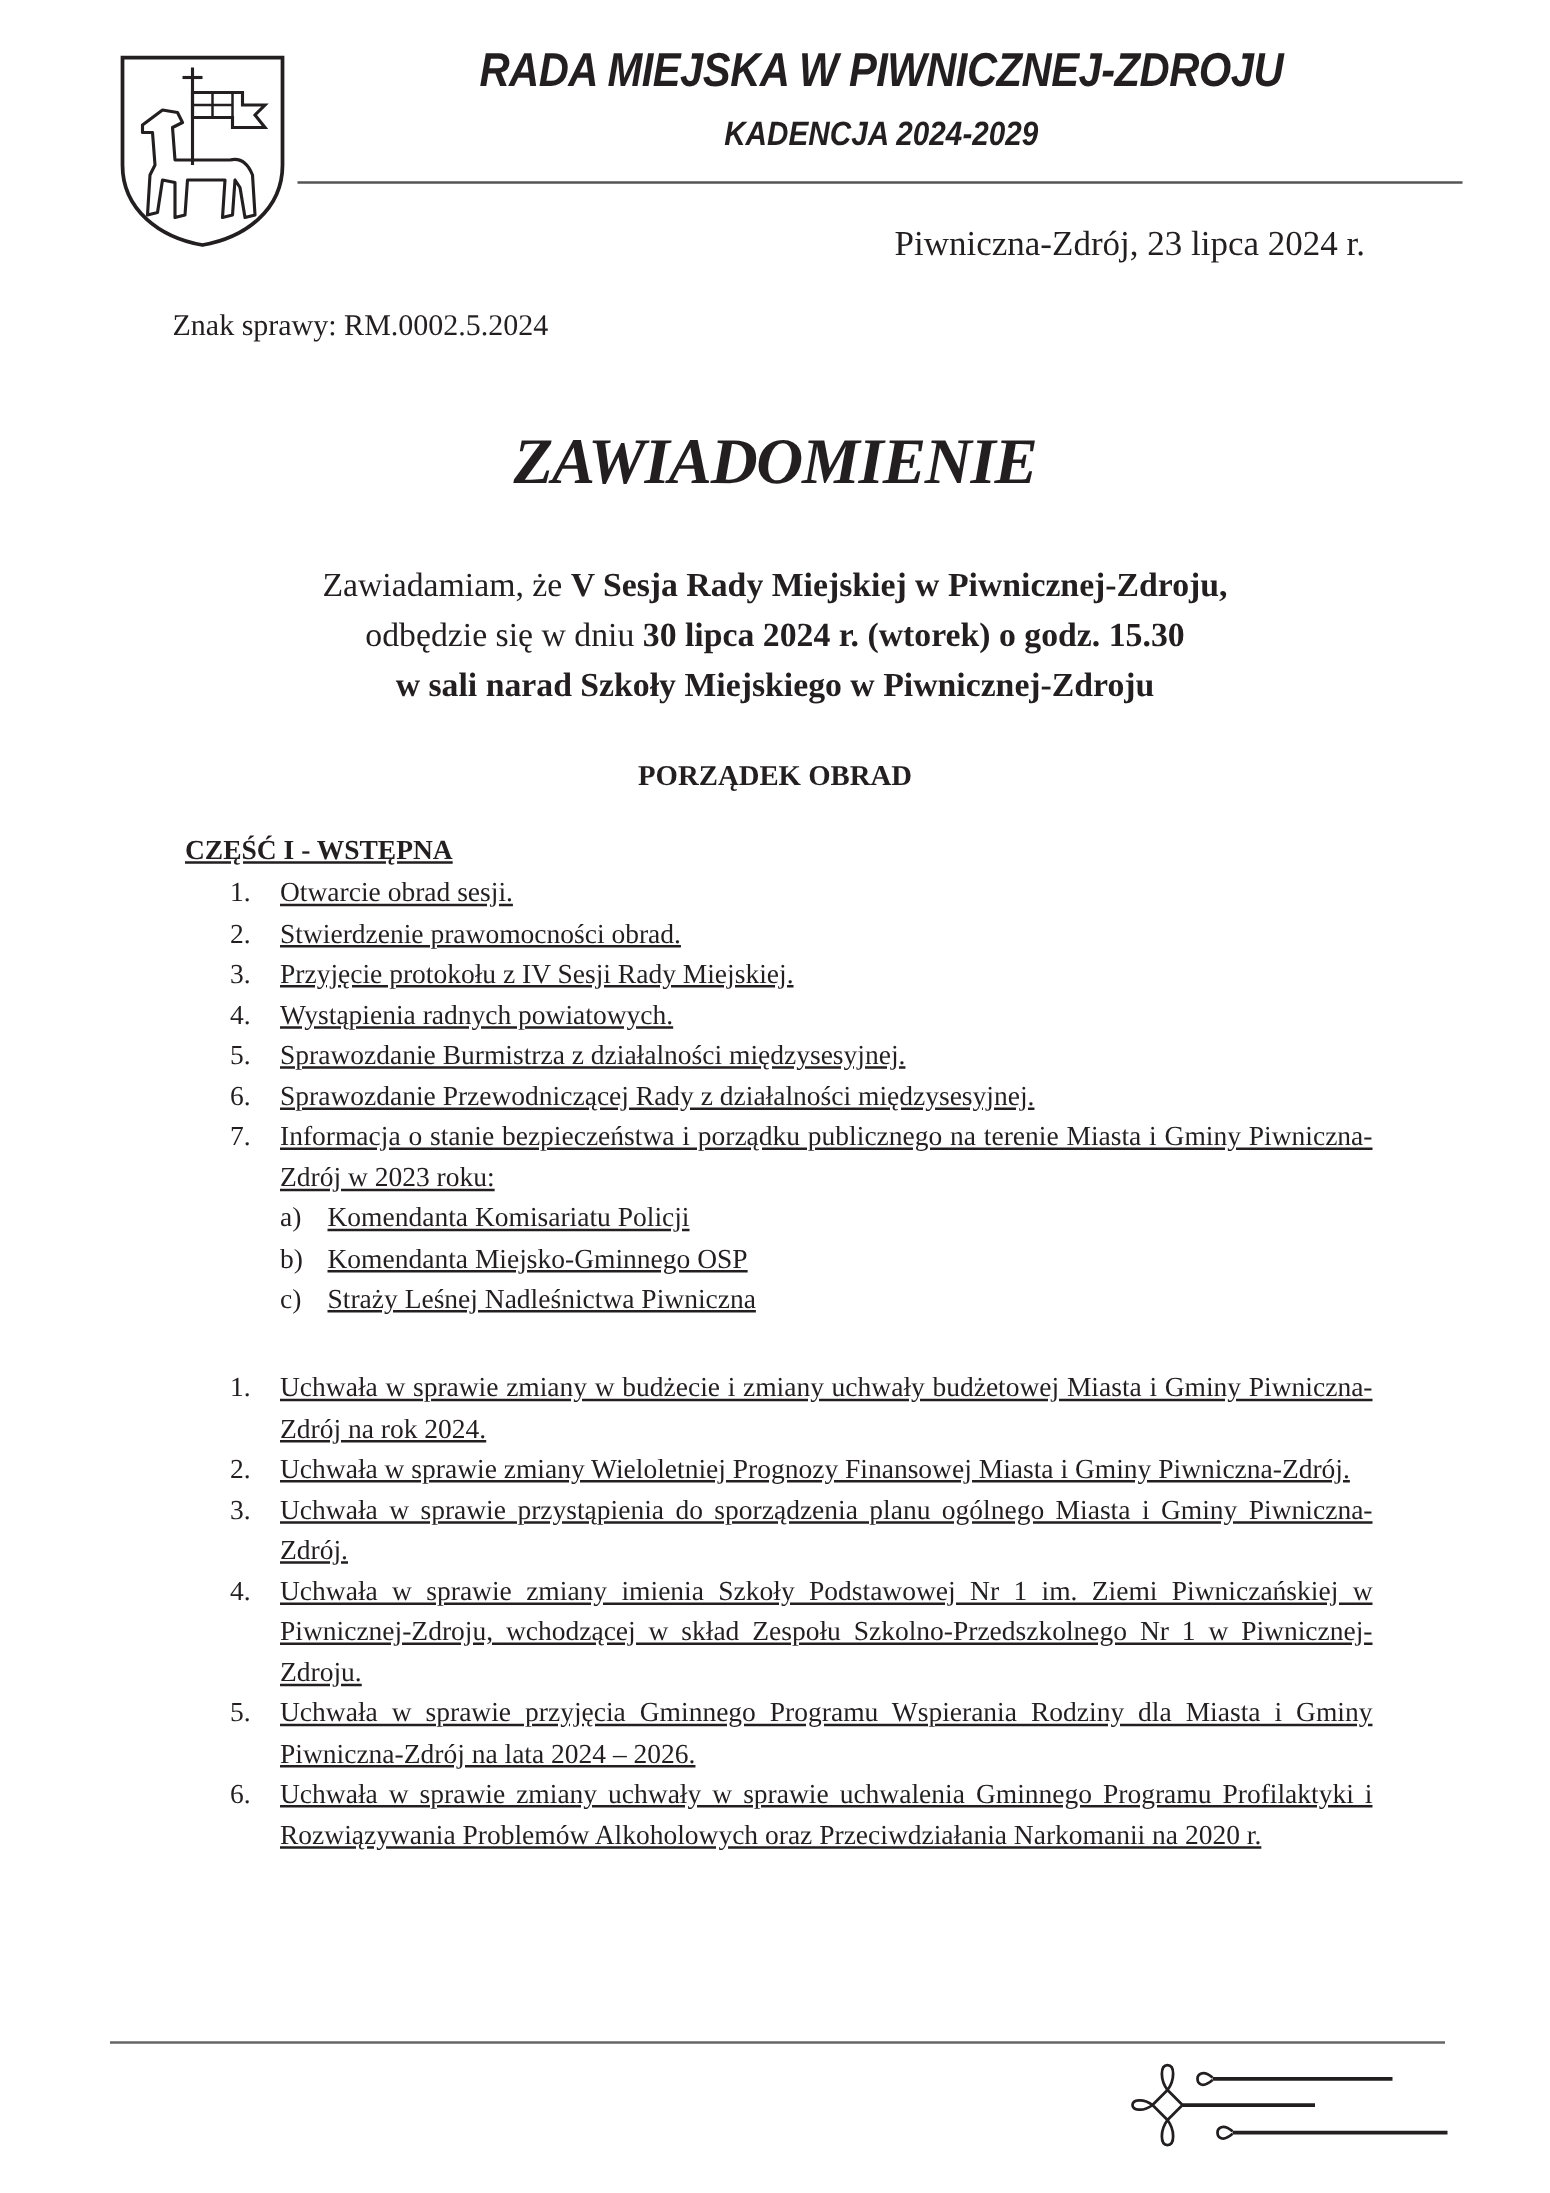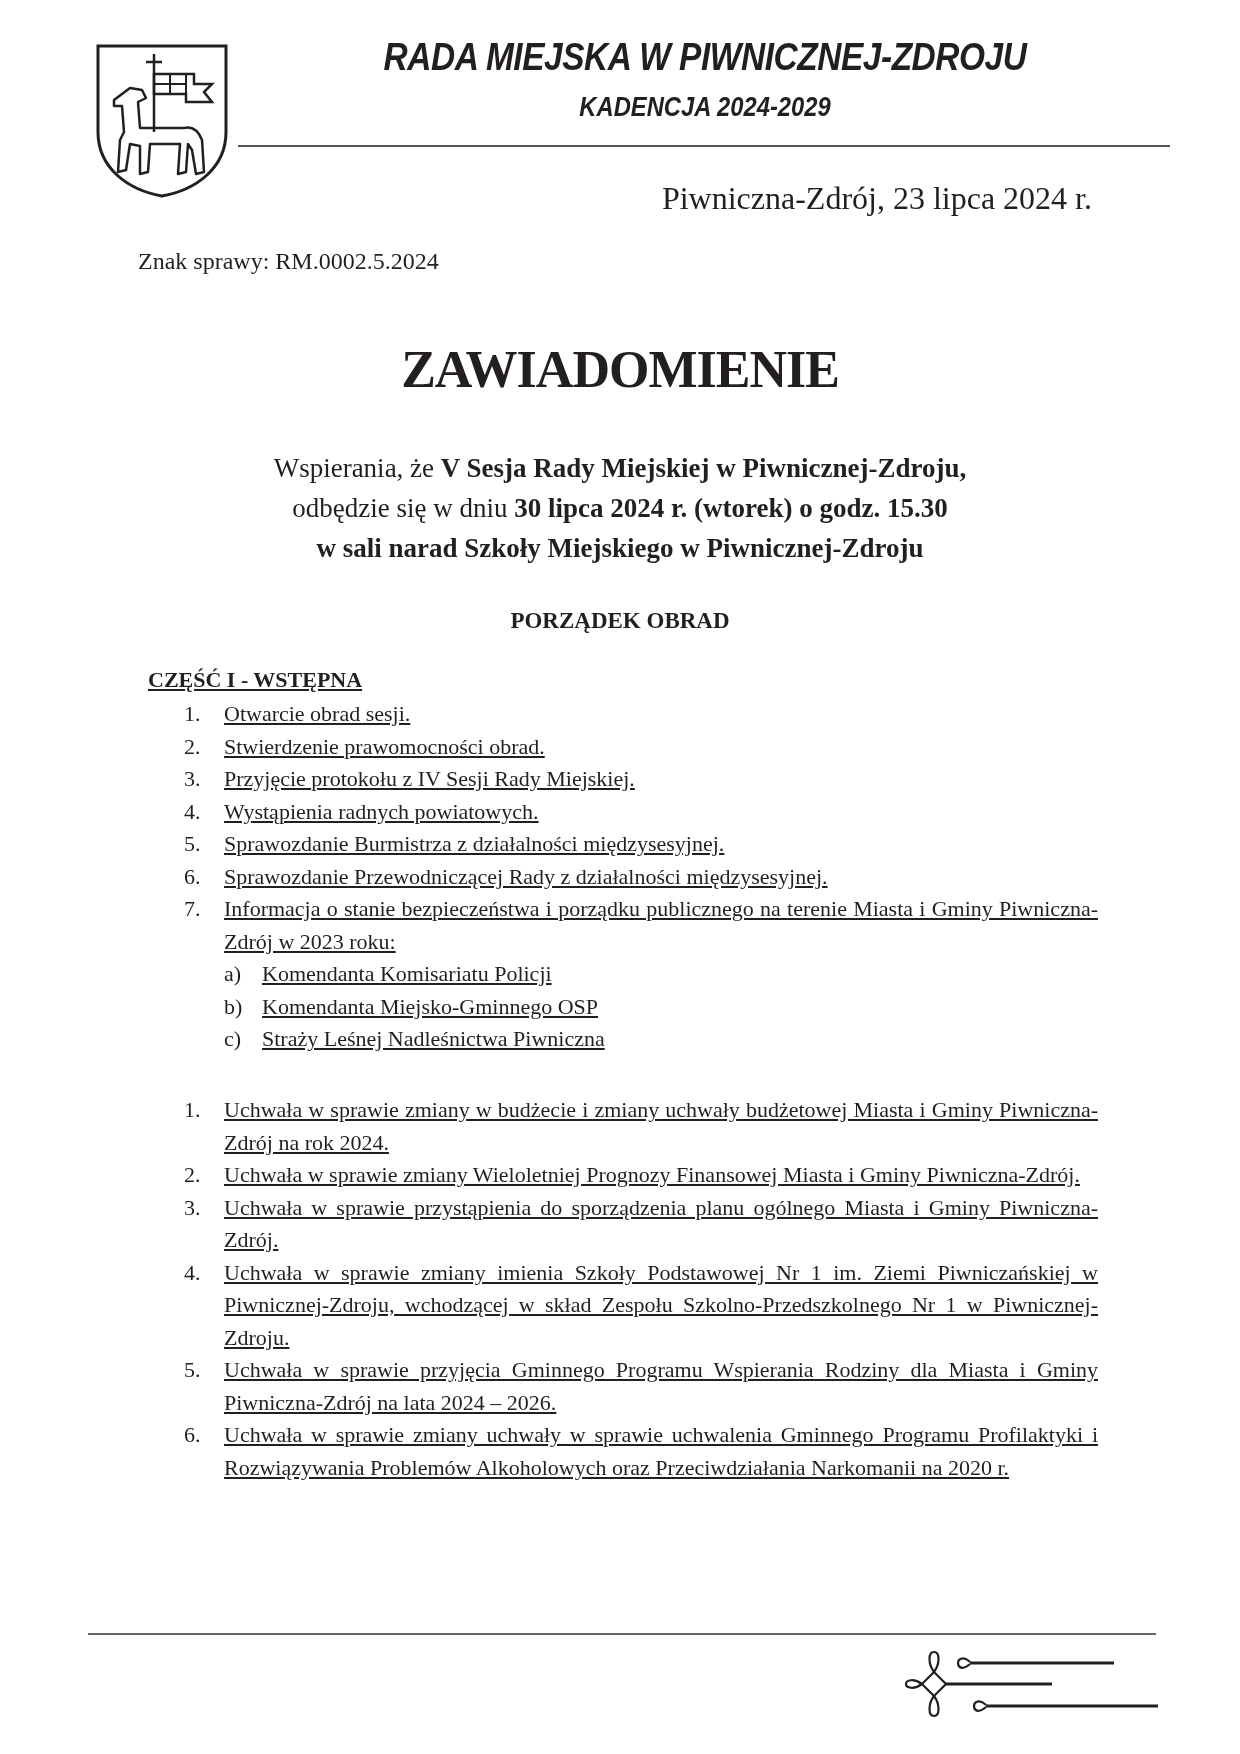--- a/index.html
+++ b/index.html
@@ -12,30 +12,30 @@
     font-size: 38px; letter-spacing: -0.5px; transform: scaleX(0.88); transform-origin: center;
   }
   #org-term {
     position: absolute; left: 240px; top: 92px; width: 930px; text-align: center;
     font-family: "Liberation Sans", sans-serif; font-weight: bold; font-style: italic;
     font-size: 27px; transform: scaleX(0.88); transform-origin: center;
   }
   #header-rule { position: absolute; left: 238px; top: 145px; width: 932px; height: 0; border-top: 2px solid #555; }
 
   #place-date {
-    position: absolute; right: 148px; top: 180px; font-size: 32px;
+    position: absolute; right: 148px; top: 180px; font-size: 28px;
     font-family: "Liberation Serif", serif;
   }
   #case-ref {
     position: absolute; left: 138px; top: 248px; font-size: 24px;
     font-family: "Liberation Serif", serif;
   }
   #doc-title {
     position: absolute; left: 0; width: 1240px; top: 340px; text-align: center;
-    font-family: "Liberation Serif", serif; font-weight: bold;
+    font-family: "Liberation Serif", serif; font-style: italic; font-weight: bold;
     font-size: 52px; letter-spacing: -1px;
   }
   #notice {
     position: absolute; left: 140px; width: 960px; top: 448px; text-align: center;
     font-family: "Liberation Serif", serif; font-size: 27px; line-height: 40px;
   }
   #notice b { font-weight: bold; }
   #agenda-title {
     position: absolute; left: 0; width: 1240px; top: 608px; text-align: center;
     font-family: "Liberation Serif", serif; font-weight: bold; font-size: 23px;
@@ -74,21 +74,21 @@
 <div id="org-title">RADA MIEJSKA W PIWNICZNEJ-ZDROJU</div>
 <div id="org-term">KADENCJA 2024-2029</div>
 <div id="header-rule"></div>
 
 <div id="place-date">Piwniczna-Zdrój, 23 lipca 2024 r.</div>
 <div id="case-ref">Znak sprawy: RM.0002.5.2024</div>
 
 <div id="doc-title">ZAWIADOMIENIE</div>
 
 <div id="notice">
-  <div><span>Wspierania, że </span><b>V Sesja Rady Miejskiej w Piwnicznej-Zdroju,</b></div>
+  <div><span>Zawiadamiam, że </span><b>V Sesja Rady Miejskiej w Piwnicznej-Zdroju,</b></div>
   <div><span>odbędzie się w dniu </span><b>30 lipca 2024 r. (wtorek) o godz. 15.30</b></div>
   <div><b>w sali narad Szkoły Miejskiego w Piwnicznej-Zdroju</b></div>
 </div>
 
 <div id="agenda-title">PORZĄDEK OBRAD</div>
 
 <div id="sec1" class="section">
   <div class="section-head">CZĘŚĆ I - WSTĘPNA</div>
   <div class="item"><span class="num">1.</span><span>Otwarcie obrad sesji.</span></div>
   <div class="item"><span class="num">2.</span><span>Stwierdzenie prawomocności obrad.</span></div>

